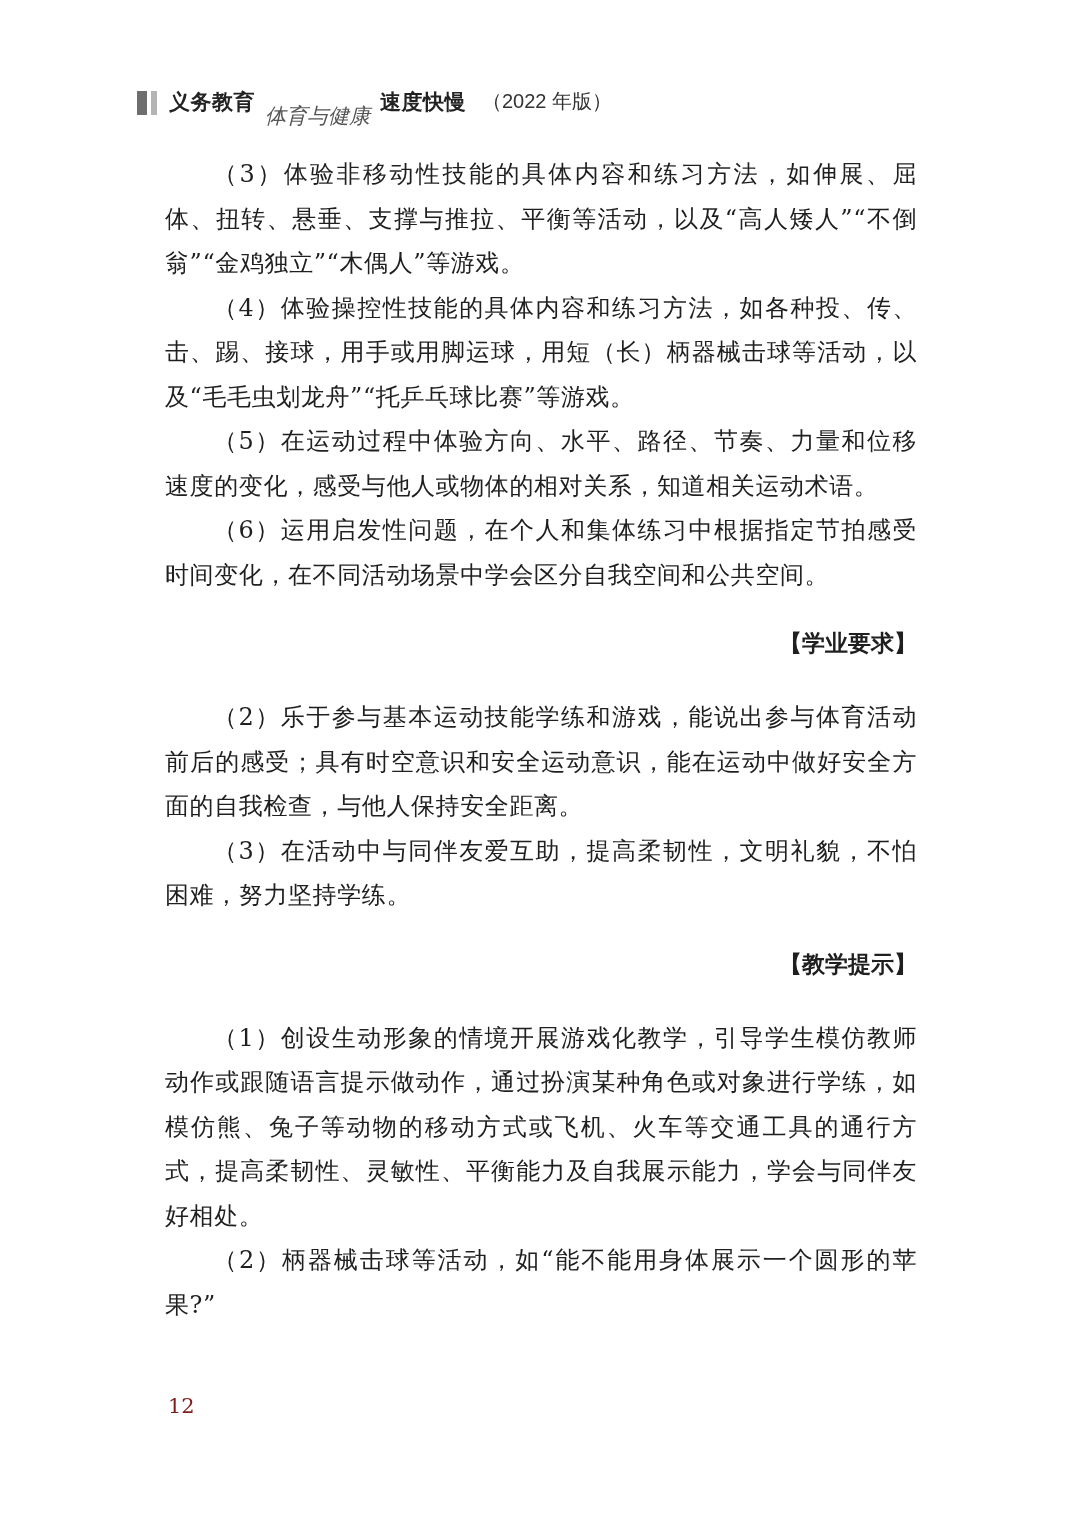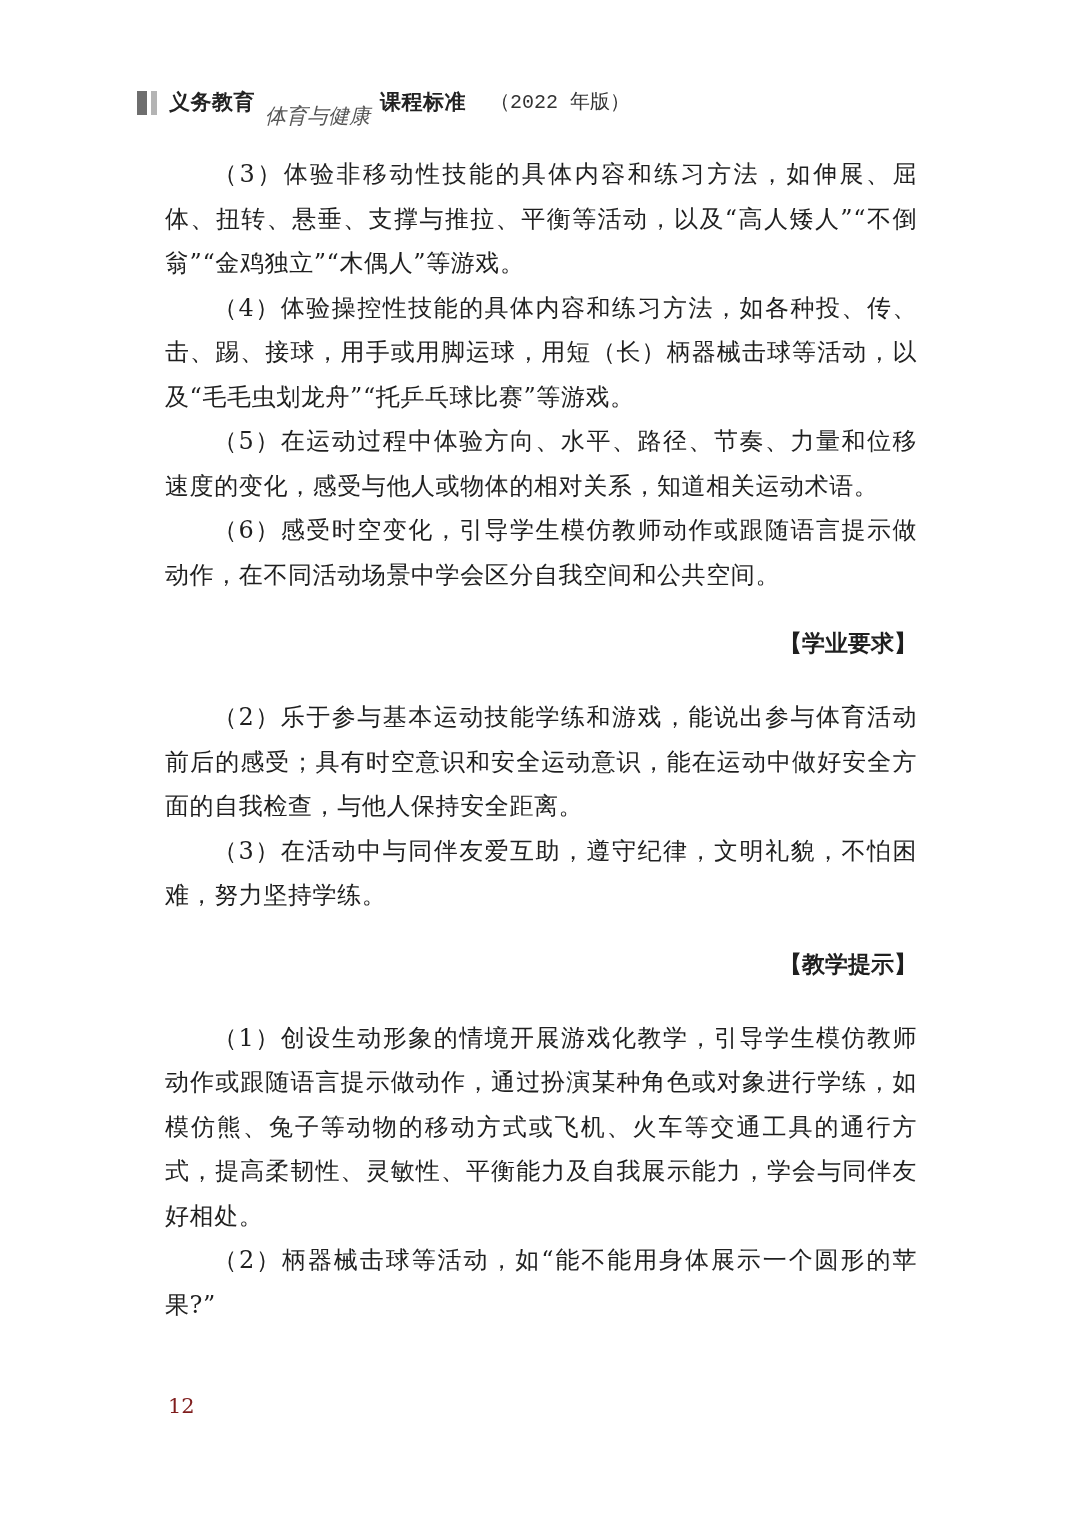--- a/index.html
+++ b/index.html
@@ -47,24 +47,24 @@
     letter-spacing: 0.5px;
   }
   .header-italic {
     font-family: "DejaVu Serif", "Liberation Serif", serif;
     font-size: 21px;
     font-style: italic;
     color: #555555;
     margin: 14px 10px;
   }
   .header-edition {
-    font-family: Liberation Mono, monospace;
+    font-family: Liberation Sans, sans-serif;
     font-size: 20px;
     color: #333333;
-    margin-left: 24px;
+    margin-left: 16px;
   }
   .content {
     position: absolute;
     left: 165px;
     top: 152px;
     width: 752px;
   }
   .para {
     font-size: 24px;
     line-height: 44.5px;
@@ -97,37 +97,37 @@
 </head>
 <body>
 
 <div class="header">
   <div class="header-mark">
     <div class="mark-bar-dark"></div>
     <div class="mark-bar-light"></div>
   </div>
   <span class="header-text">义务教育</span>
   <span class="header-italic">体育与健康</span>
-  <span class="header-text">课程标准</span>
+  <span class="header-text">速度快慢</span>
   <span class="header-edition">（2022 年版）</span>
 </div>
 
 <div class="content">
 
   <p class="para"><span>（3）</span><span>体验非移动性技能的具体内容和练习方法，如伸展、屈体、扭转、悬垂、支撑与推拉、平衡等活动，以及“高人矮人”“不倒翁”“金鸡独立”“木偶人”等游戏。</span></p>
   <p class="para"><span>（4）</span><span>体验操控性技能的具体内容和练习方法，如各种投、传、击、踢、接球，用手或用脚运球，用短（长）柄器械击球等活动，以及“毛毛虫划龙舟”“托乒乓球比赛”等游戏。</span></p>
   <p class="para"><span>（5）</span><span>在运动过程中体验方向、水平、路径、节奏、力量和位移速度的变化，感受与他人或物体的相对关系，知道相关运动术语。</span></p>
-  <p class="para"><span>（6）</span><span>感受时空变化，引导学生模仿教师动作或跟随语言提示做动作，在不同活动场景中学会区分自我空间和公共空间。</span></p>
+  <p class="para"><span>（6）</span><span>运用启发性问题，在个人和集体练习中根据指定节拍感受时间变化，在不同活动场景中学会区分自我空间和公共空间。</span></p>
 
   <div class="gap-before-heading"></div>
   <h3 class="section-heading">【学业要求】</h3>
   <div class="gap-after-heading"></div>
 
   <p class="para"><span>（2）</span><span>乐于参与基本运动技能学练和游戏，能说出参与体育活动前后的感受；具有时空意识和安全运动意识，能在运动中做好安全方面的自我检查，与他人保持安全距离。</span></p>
-  <p class="para"><span>（3）</span><span>在活动中与同伴友爱互助，遵守纪律，文明礼貌，不怕困难，努力坚持学练。</span></p>
+  <p class="para"><span>（3）</span><span>在活动中与同伴友爱互助，提高柔韧性，文明礼貌，不怕困难，努力坚持学练。</span></p>
 
   <div class="gap-before-heading"></div>
   <h3 class="section-heading">【教学提示】</h3>
   <div class="gap-after-heading"></div>
 
   <p class="para"><span>（1）</span><span>创设生动形象的情境开展游戏化教学，引导学生模仿教师动作或跟随语言提示做动作，通过扮演某种角色或对象进行学练，如模仿熊、兔子等动物的移动方式或飞机、火车等交通工具的通行方式，提高柔韧性、灵敏性、平衡能力及自我展示能力，学会与同伴友好相处。</span></p>
   <p class="para"><span>（2）</span><span>柄器械击球等活动，如“能不能用身体展示一个圆形的苹果?”</span></p>
 
 </div>
 

